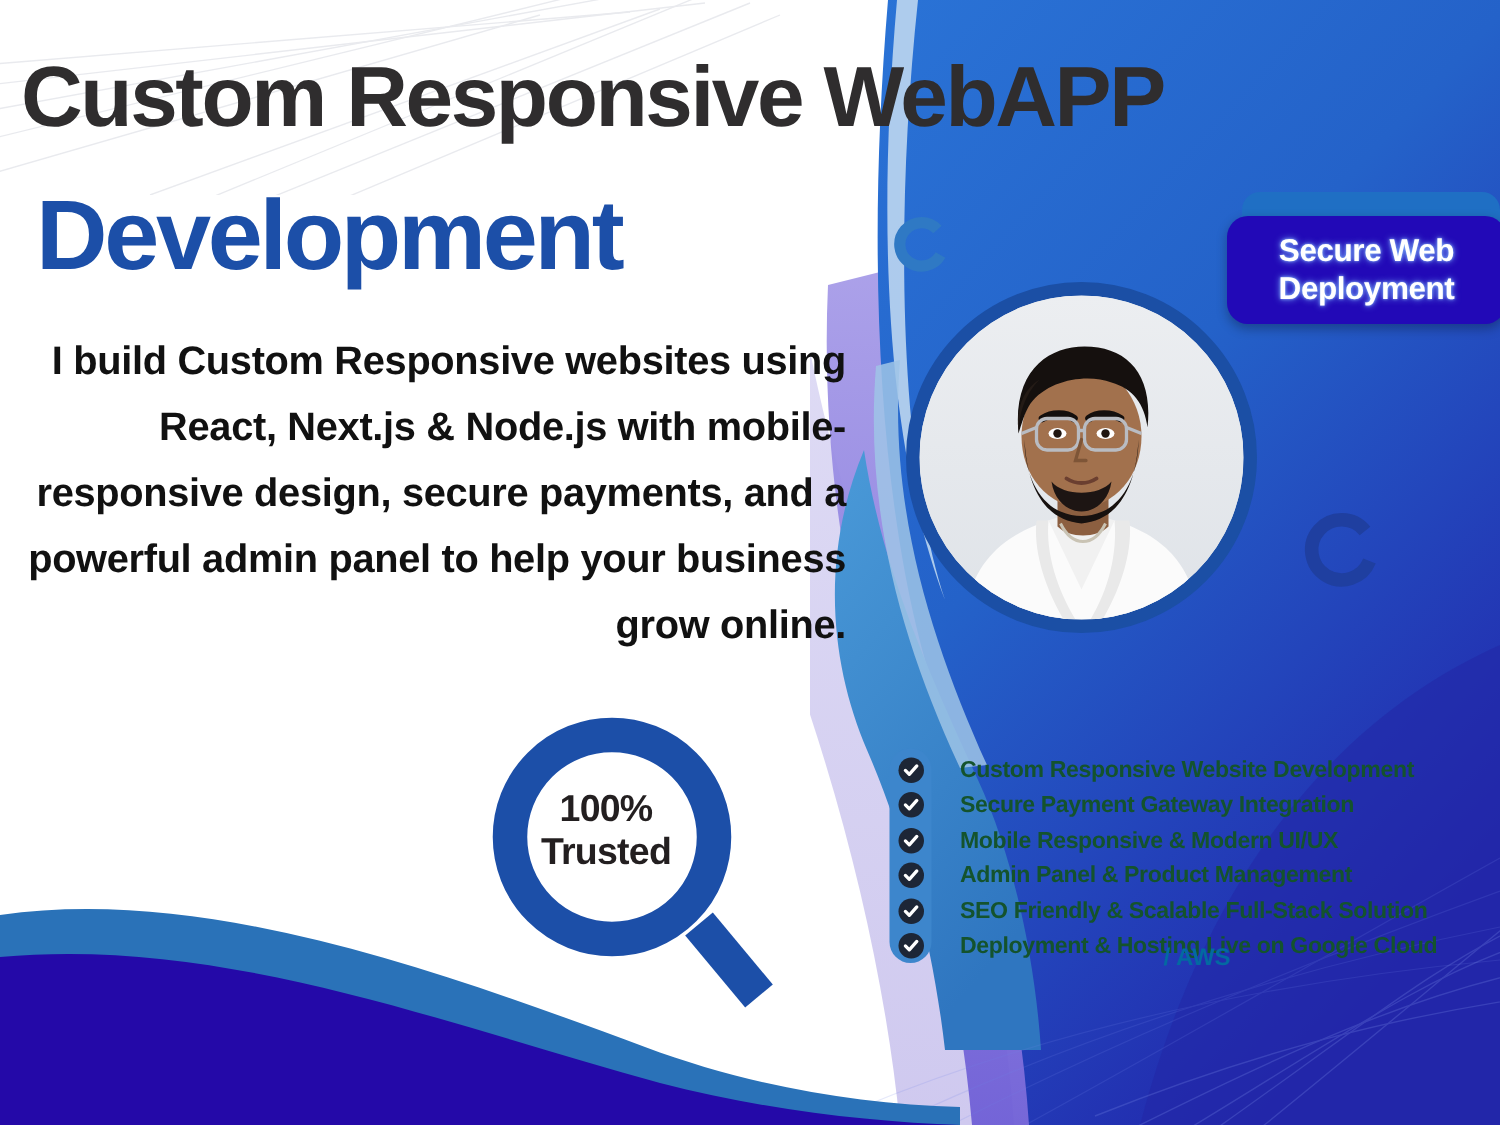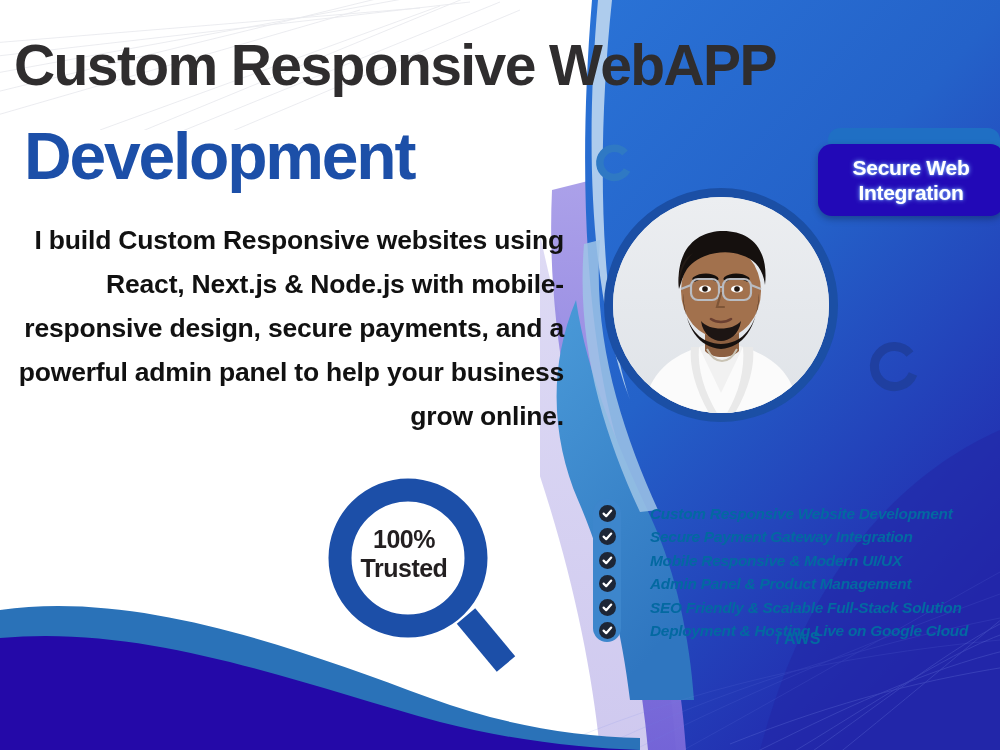--- a/index.html
+++ b/index.html
@@ -86,22 +86,22 @@
   }
   .svc-list{position:absolute;left:598px;top:503px;width:400px;}
   .svc-row{display:flex;align-items:flex-start;height:23.4px;}
   .chk{
     width:17px;height:17px;border-radius:50%;background:#1d2636;
     flex:0 0 17px;margin-top:2px;margin-left:1px;
     display:flex;align-items:center;justify-content:center;
   }
   .chk svg{display:block;}
   .svc-text{
-    margin-left:34px;color:#0369a1;font-size:15.4px;line-height:21px;
-    font-weight:700;letter-spacing:-.25px;white-space:nowrap;font-style:italic;
+    margin-left:24px;color:#14532d;font-size:15.4px;line-height:21px;
+    font-weight:700;letter-spacing:-.25px;white-space:nowrap;
   }
   .svc-tail{
     position:absolute;left:598px;top:628px;width:400px;text-align:center;
     color:#0369a1;font-size:16px;line-height:21px;font-weight:700;
   }
 
   
   .waves{position:absolute;left:0;bottom:0;}
 </style>
 </head>
@@ -193,21 +193,21 @@
     <path d="M33 11 A 14.5 14.5 0 1 0 35 28" fill="none" stroke="#2f79c4" stroke-width="7.5" stroke-linecap="butt"></path>
   </svg>
 
   <div class="lede">I build Custom Responsive websites using React, Next.js &amp; Node.js with mobile-responsive design, secure payments, and a powerful admin panel to help your business grow online.</div>
 
   <div class="badge-wrap">
     <div class="badge-back"></div>
     <div class="badge-front"></div>
     <div class="badge-text">
       <span>Secure Web</span>
-      <span>Integration</span>
+      <span>Deployment</span>
     </div>
   </div>
 
   <div class="portrait">
     <svg width="216" height="216" viewBox="0 0 216 216">
       <defs>
         <linearGradient id="bgP" x1="0" y1="0" x2="0" y2="1">
           <stop offset="0%" stop-color="#eceef1"></stop>
             <stop offset="100%" stop-color="#dfe3e8"></stop>
         </linearGradient>

